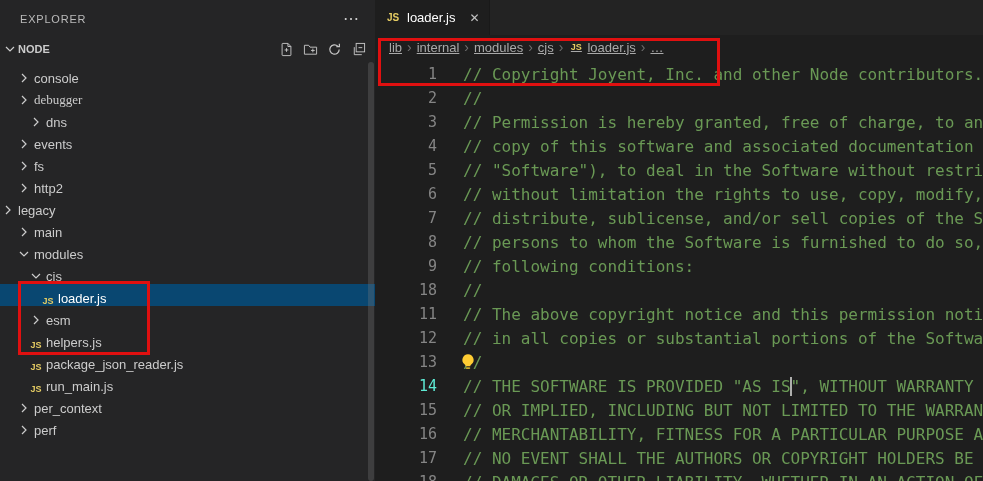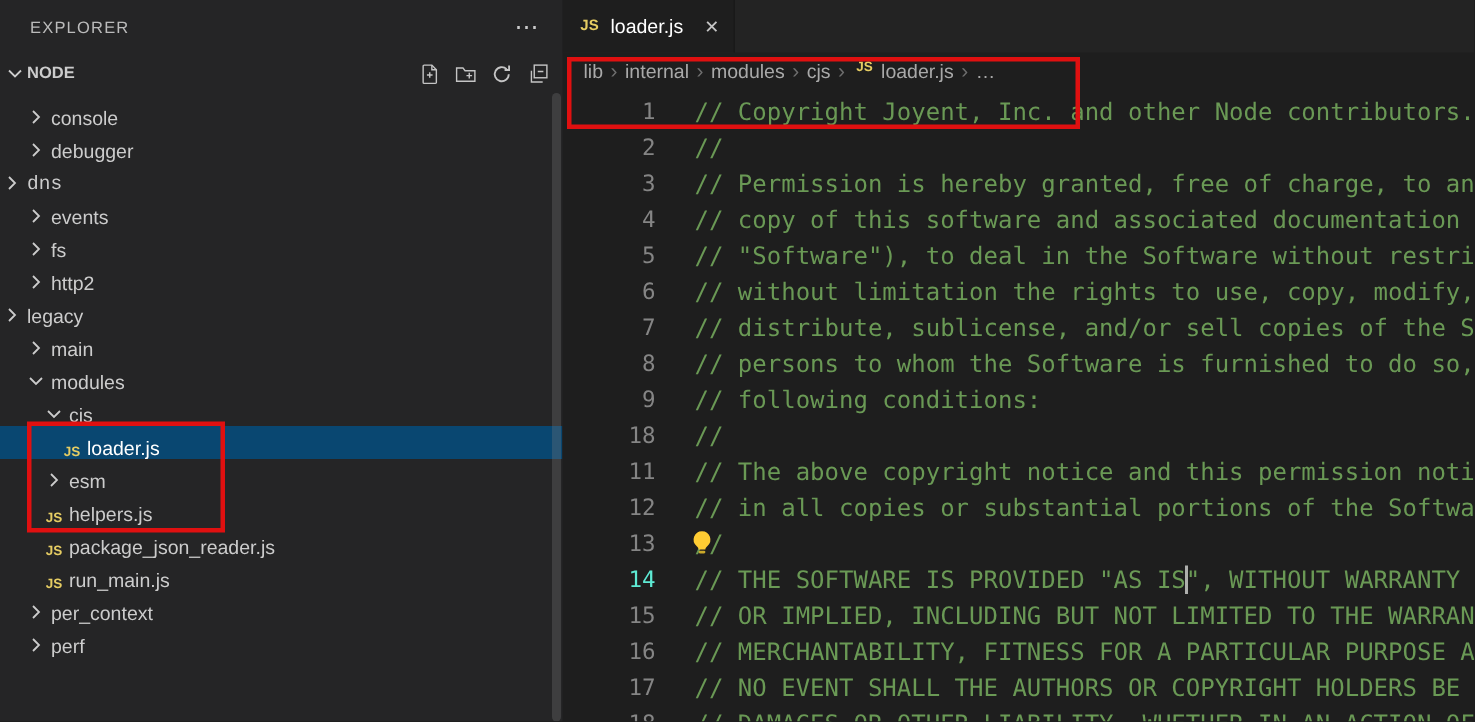--- a/index.html
+++ b/index.html
@@ -65,21 +65,21 @@
   }
   .tab .js-badge { font-size: 10px; }
   .tab .close { color: #c5c5c5; font-size: 12px; margin-left: 8px; cursor: pointer; }
 
   .breadcrumb {
     height: 24px; display: flex; align-items: center;
     font-size: 13px; color: #a9a9a9; padding-left: 14px; gap: 5px; flex-shrink: 0;
     white-space: nowrap;
   }
   .breadcrumb .sep { color: #6e6e6e; font-size: 14px; }
-  .crumb { display: inline-flex; align-items: flex-start; gap: 3px; cursor: pointer; }
+  .crumb { display: inline-flex; align-items: center; gap: 3px; cursor: pointer; text-decoration: underline; }
 
   .editor {
     flex: 1; padding-top: 3px; overflow: hidden; position: relative;
     font-family: "DejaVu Sans Mono", "Liberation Mono", monospace;
     font-size: 16px;
   }
   .code-row { height: 24px; display: flex; align-items: center; white-space: pre; position: relative; }
   .gutter {
     width: 62px; flex-shrink: 0; text-align: right;
     color: #858585; font-size: 15px;
@@ -147,29 +147,29 @@
 
     <div class="tree">
         <div class="tree-row" style="padding-left: 16px;">
           <span class="chev">
             <svg width="16" height="16" viewBox="0 0 16 16">
               <path d="M6 4l4 4-4 4" stroke="currentColor" stroke-width="1.2" fill="none"></path>
             </svg>
           </span>
           <span class="tree-label">console</span>
         </div>
-        <div class="tree-row" style="padding-left: 16px;">
+        <div class="tree-row" style="padding-left: 16px; font-family: Liberation Serif, serif;">
           <span class="chev">
             <svg width="16" height="16" viewBox="0 0 16 16">
               <path d="M6 4l4 4-4 4" stroke="currentColor" stroke-width="1.2" fill="none"></path>
             </svg>
           </span>
           <span class="tree-label">debugger</span>
         </div>
-        <div class="tree-row" style="padding-left: 0; font-family: Liberation Mono, monospace;">
+        <div class="tree-row" style="padding-left: 28px;">
           <span class="chev">
             <svg width="16" height="16" viewBox="0 0 16 16">
               <path d="M6 4l4 4-4 4" stroke="currentColor" stroke-width="1.2" fill="none"></path>
             </svg>
           </span>
           <span class="tree-label">dns</span>
         </div>
         <div class="tree-row" style="padding-left: 16px;">
           <span class="chev">
             <svg width="16" height="16" viewBox="0 0 16 16">

